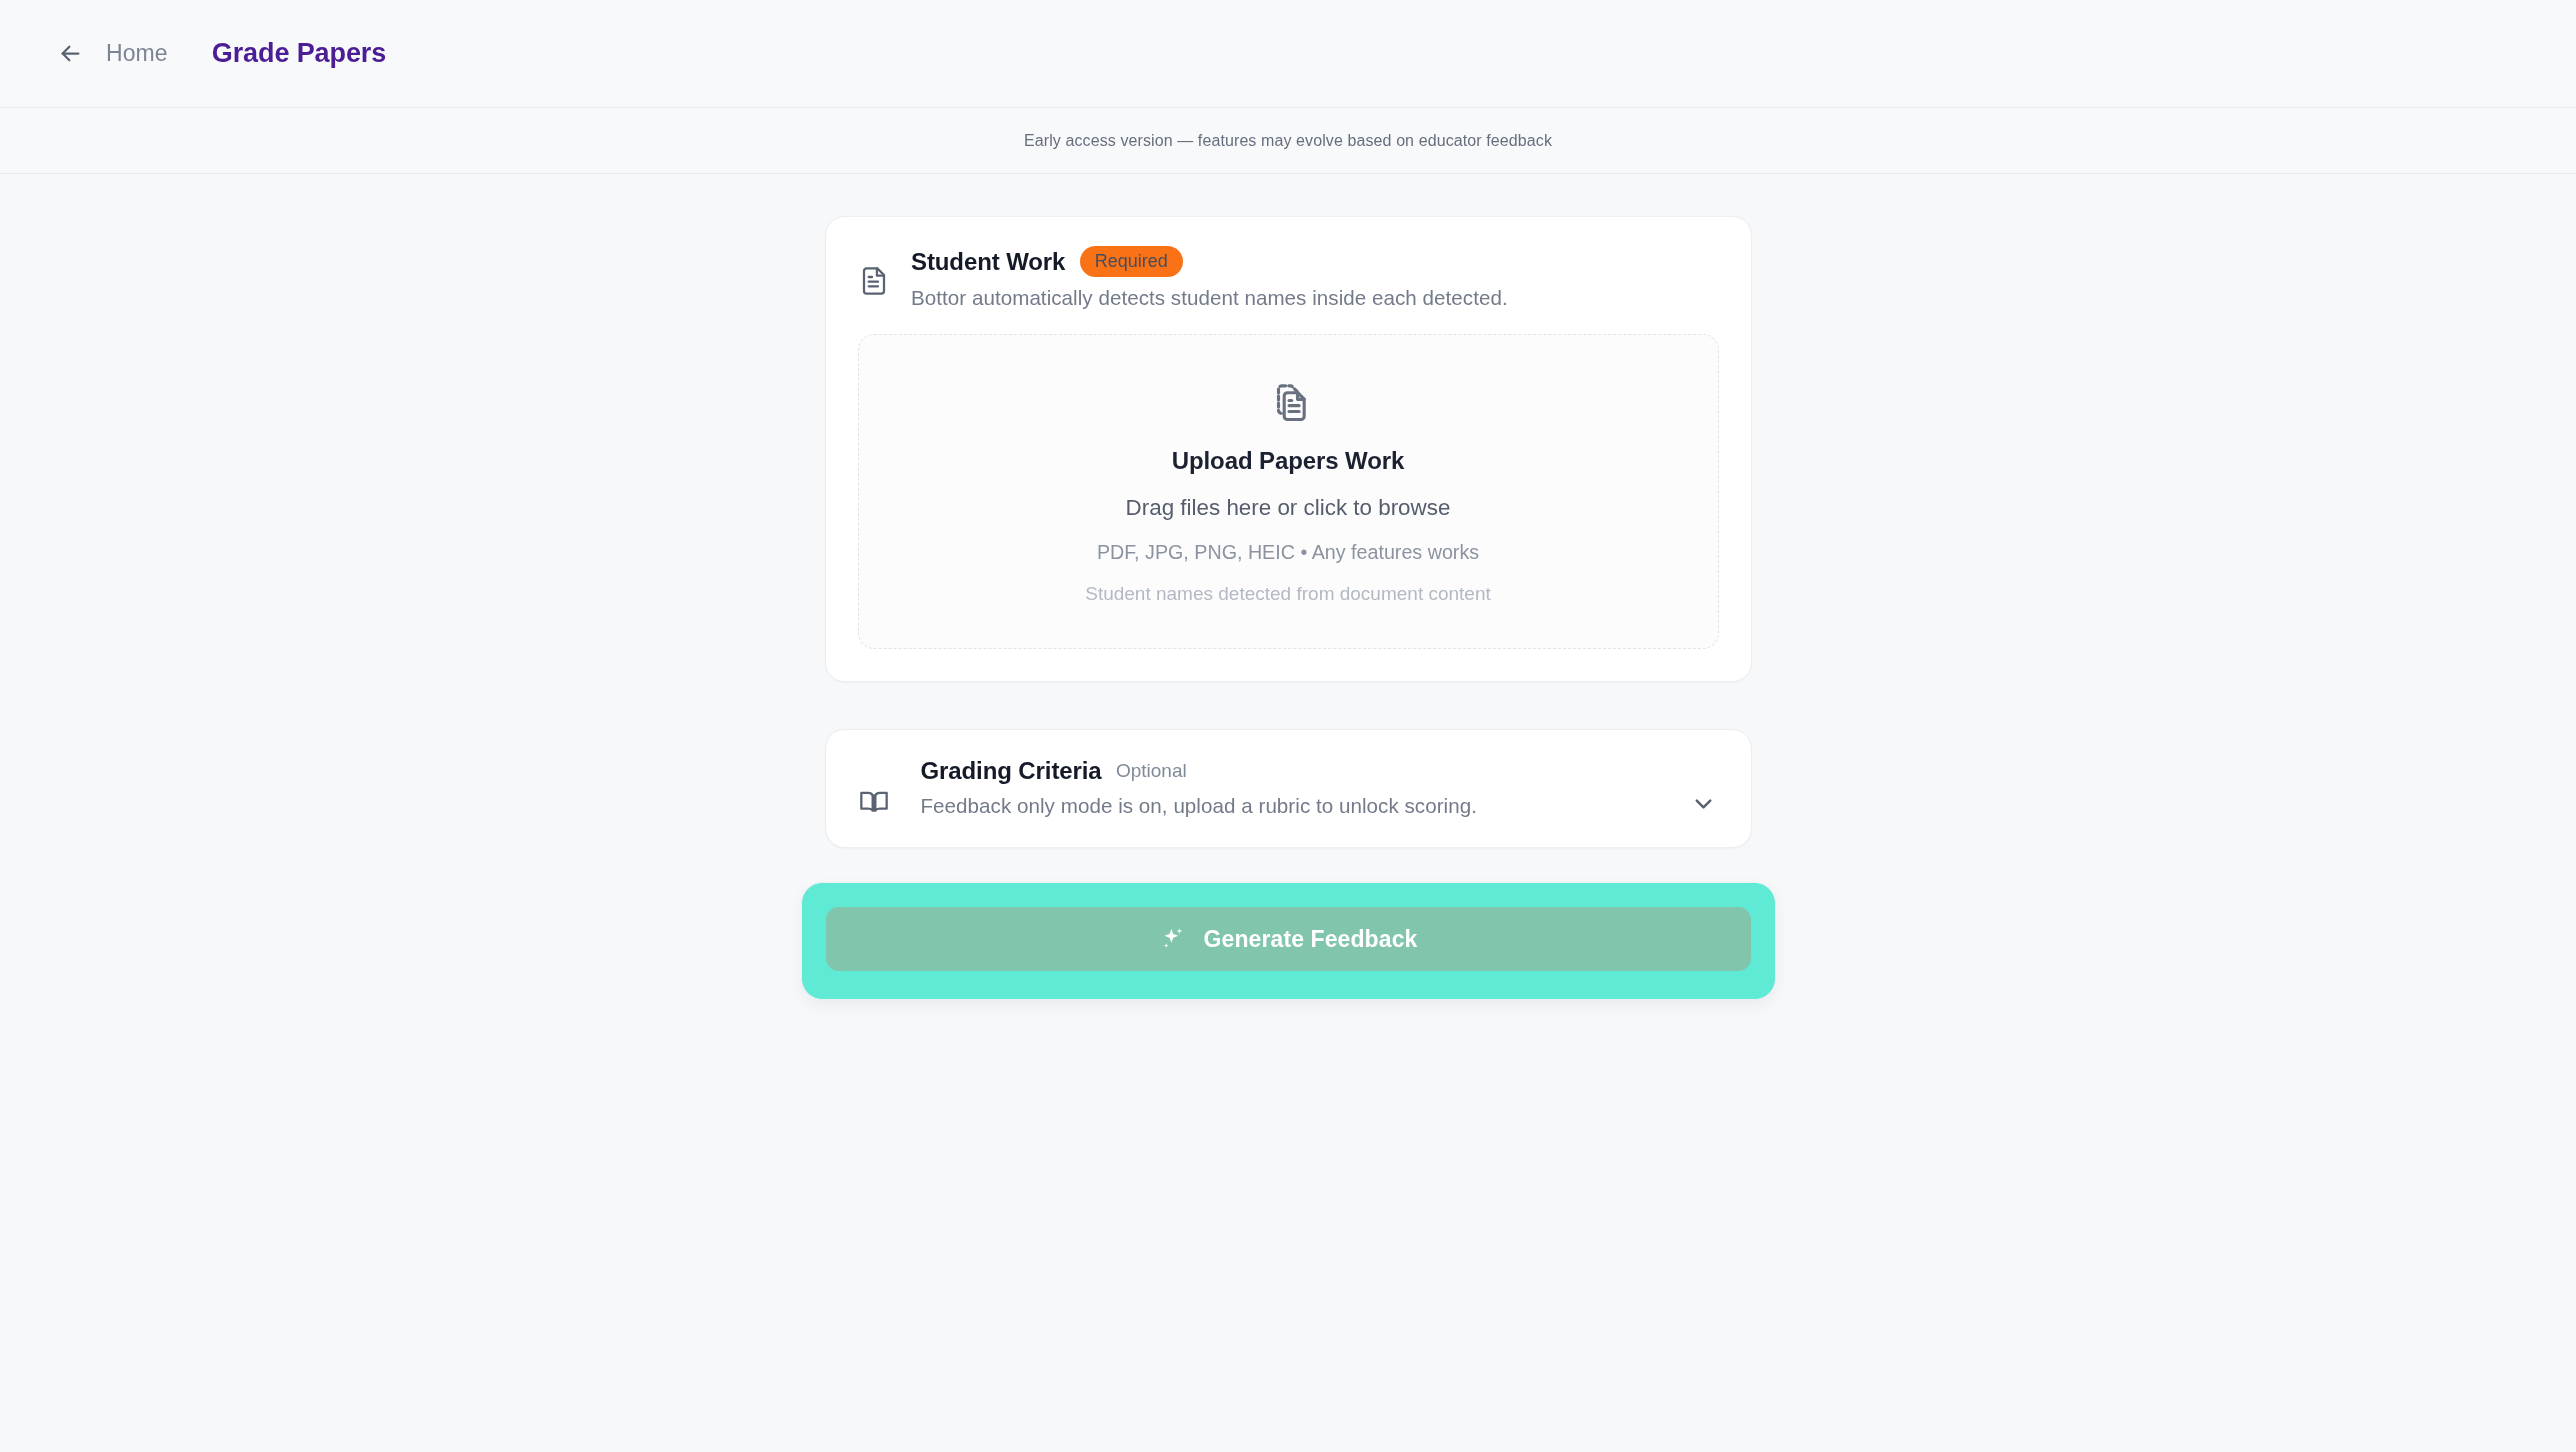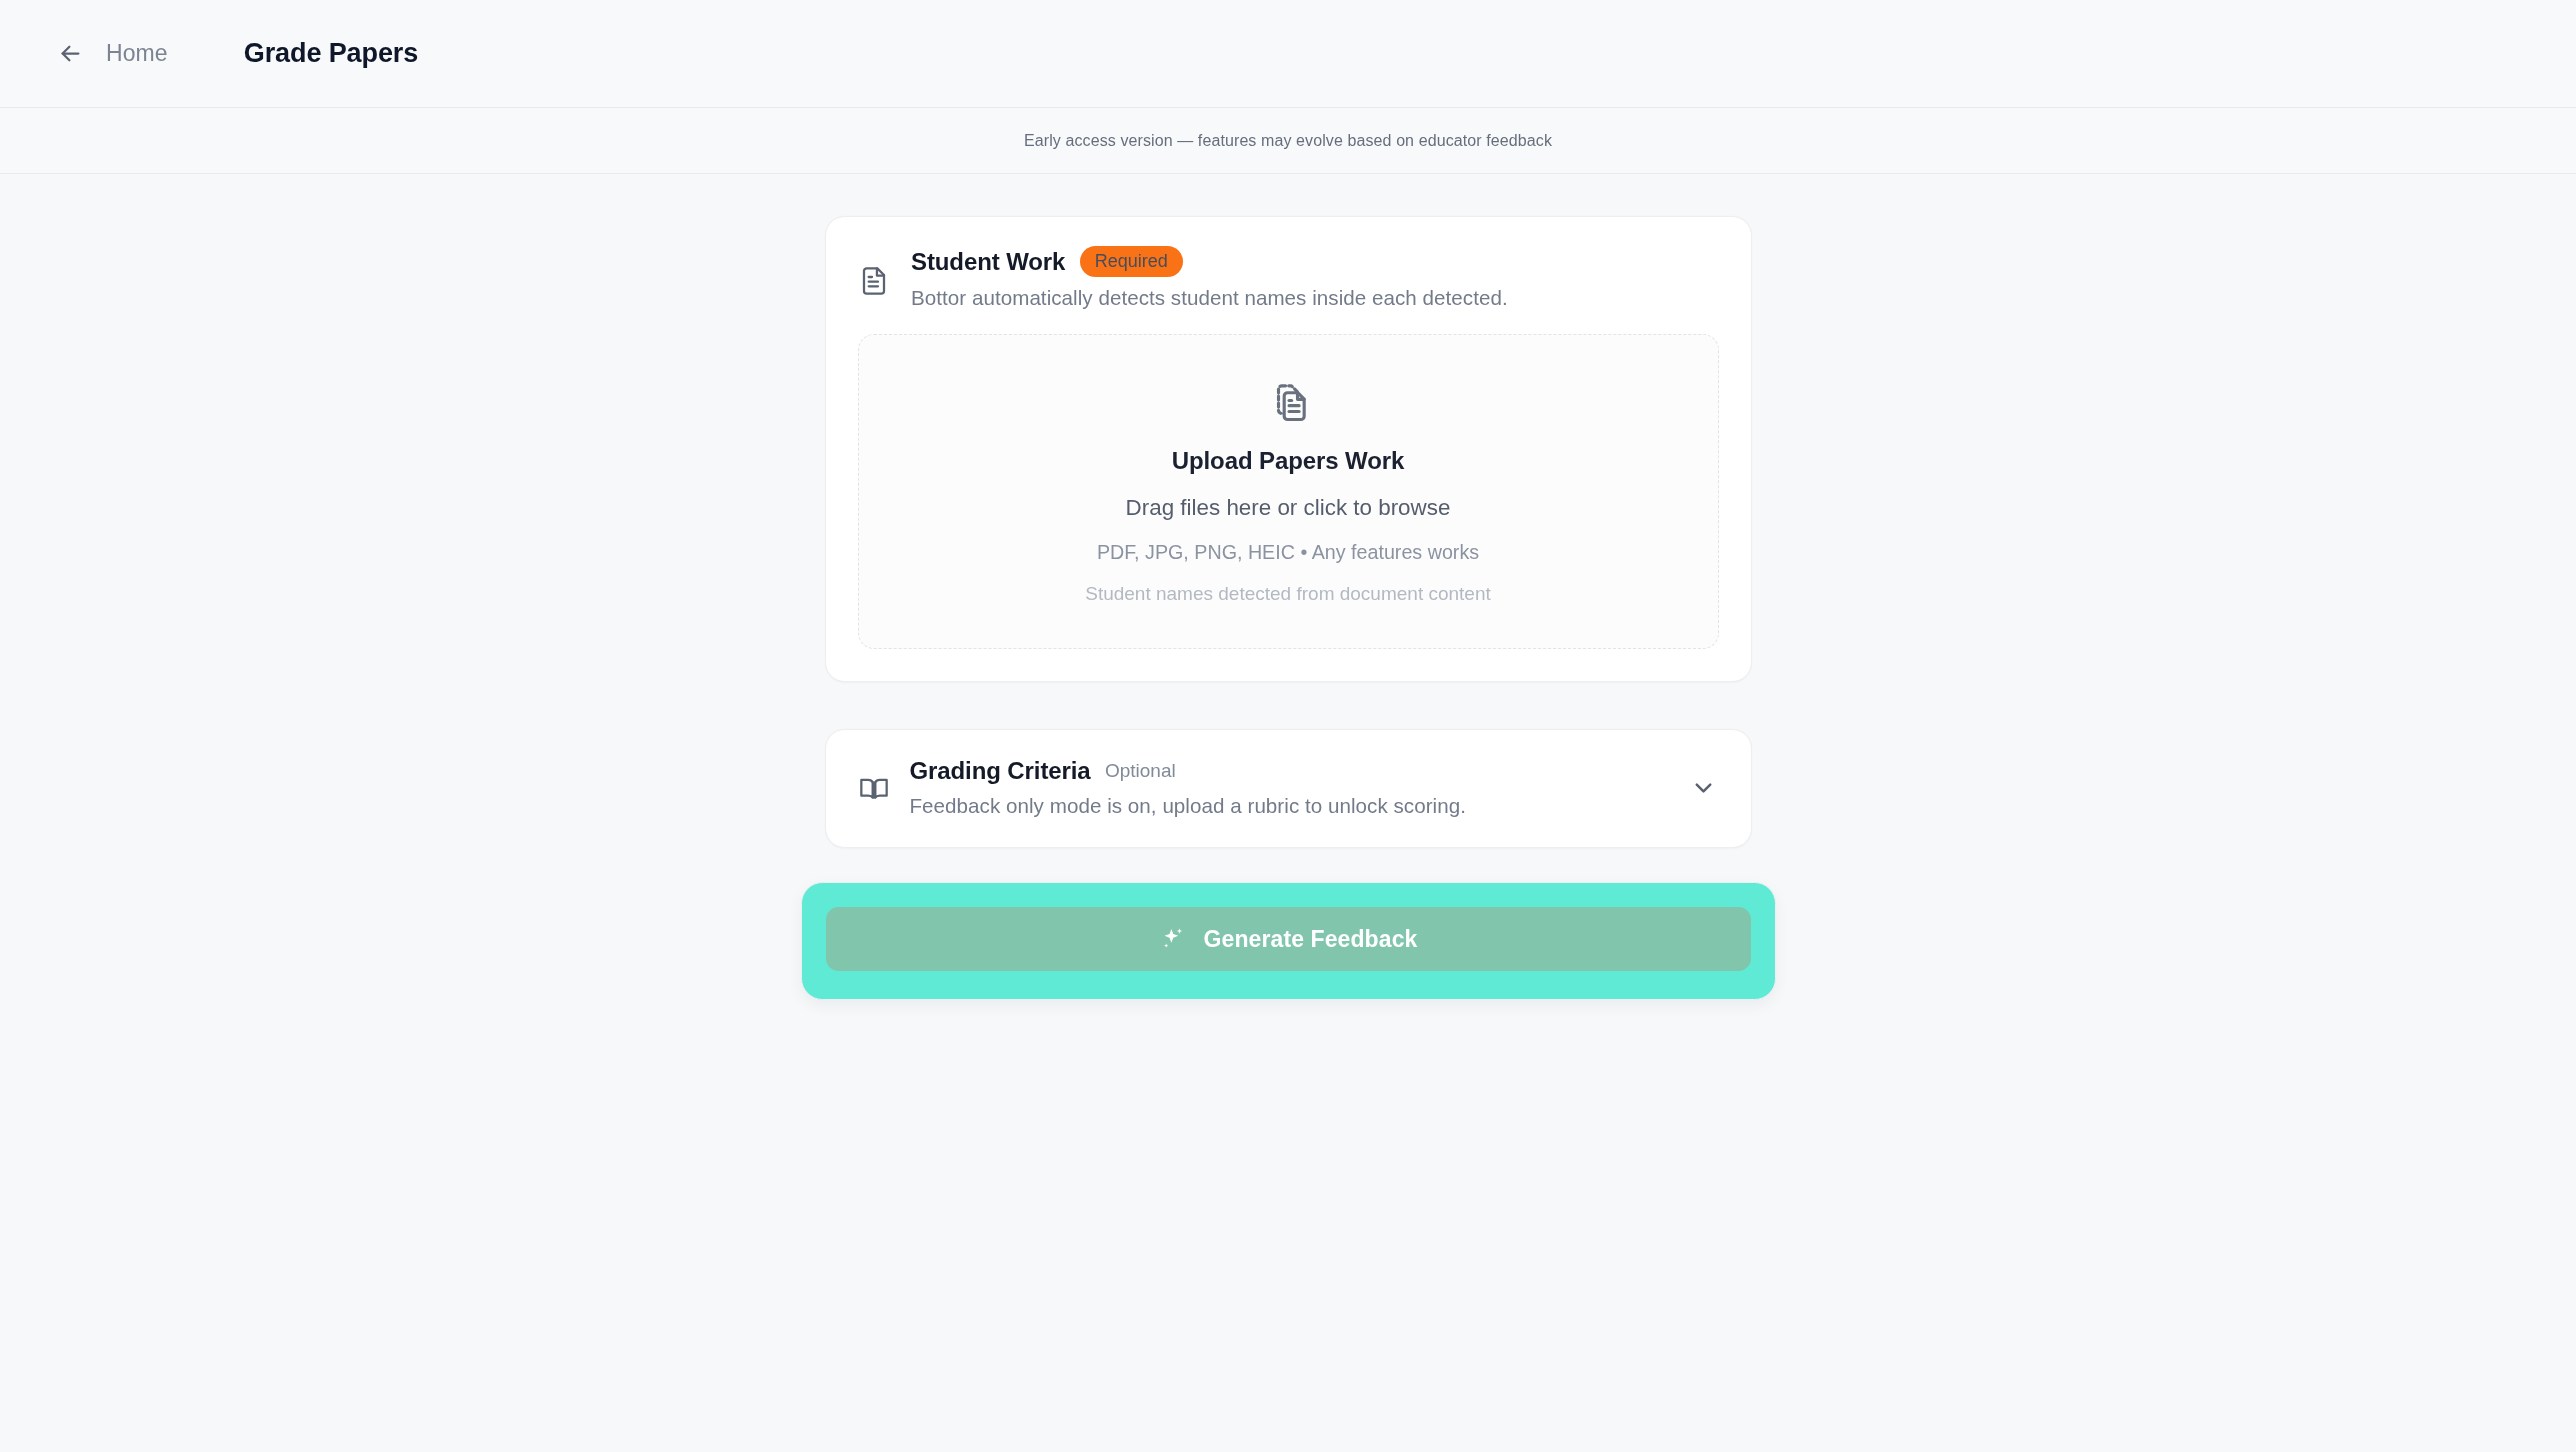--- a/index.html
+++ b/index.html
@@ -44,22 +44,22 @@
     font-size: 23px;
     color: #7c8493;
     margin-left: 18px;
     letter-spacing: 0.1px;
     cursor: pointer;
     white-space: nowrap;
   }
   .page-title {
     font-size: 27px;
     font-weight: 700;
-    color: #0f172a;
-    margin-left: 76px;
+    color: #4c1d95;
+    margin-left: 44px;
     letter-spacing: -0.1px;
     white-space: nowrap;
   }
 
   
   .banner {
     height: 66px;
     background: #f8f9fb;
     border-bottom: 0.9px solid #e9ebef;
     display: flex;
@@ -175,22 +175,22 @@
     font-size: 19px;
     color: #b3b9c3;
     margin-top: 19px;
   }
 
   
   .criteria-card {
     margin-top: 47px;
     padding: 27px 32px 29px;
     display: flex;
-    align-items: center;
-    gap: 20px;
+    align-items: flex-end;
+    gap: 31px;
     cursor: pointer;
   }
   .criteria-card .head-icon { margin-top: 1.8px; }
   .chevron {
     width: 30px;
     height: 30px;
     flex: none;
     color: #59616f;
     display: flex;
     align-items: center;

